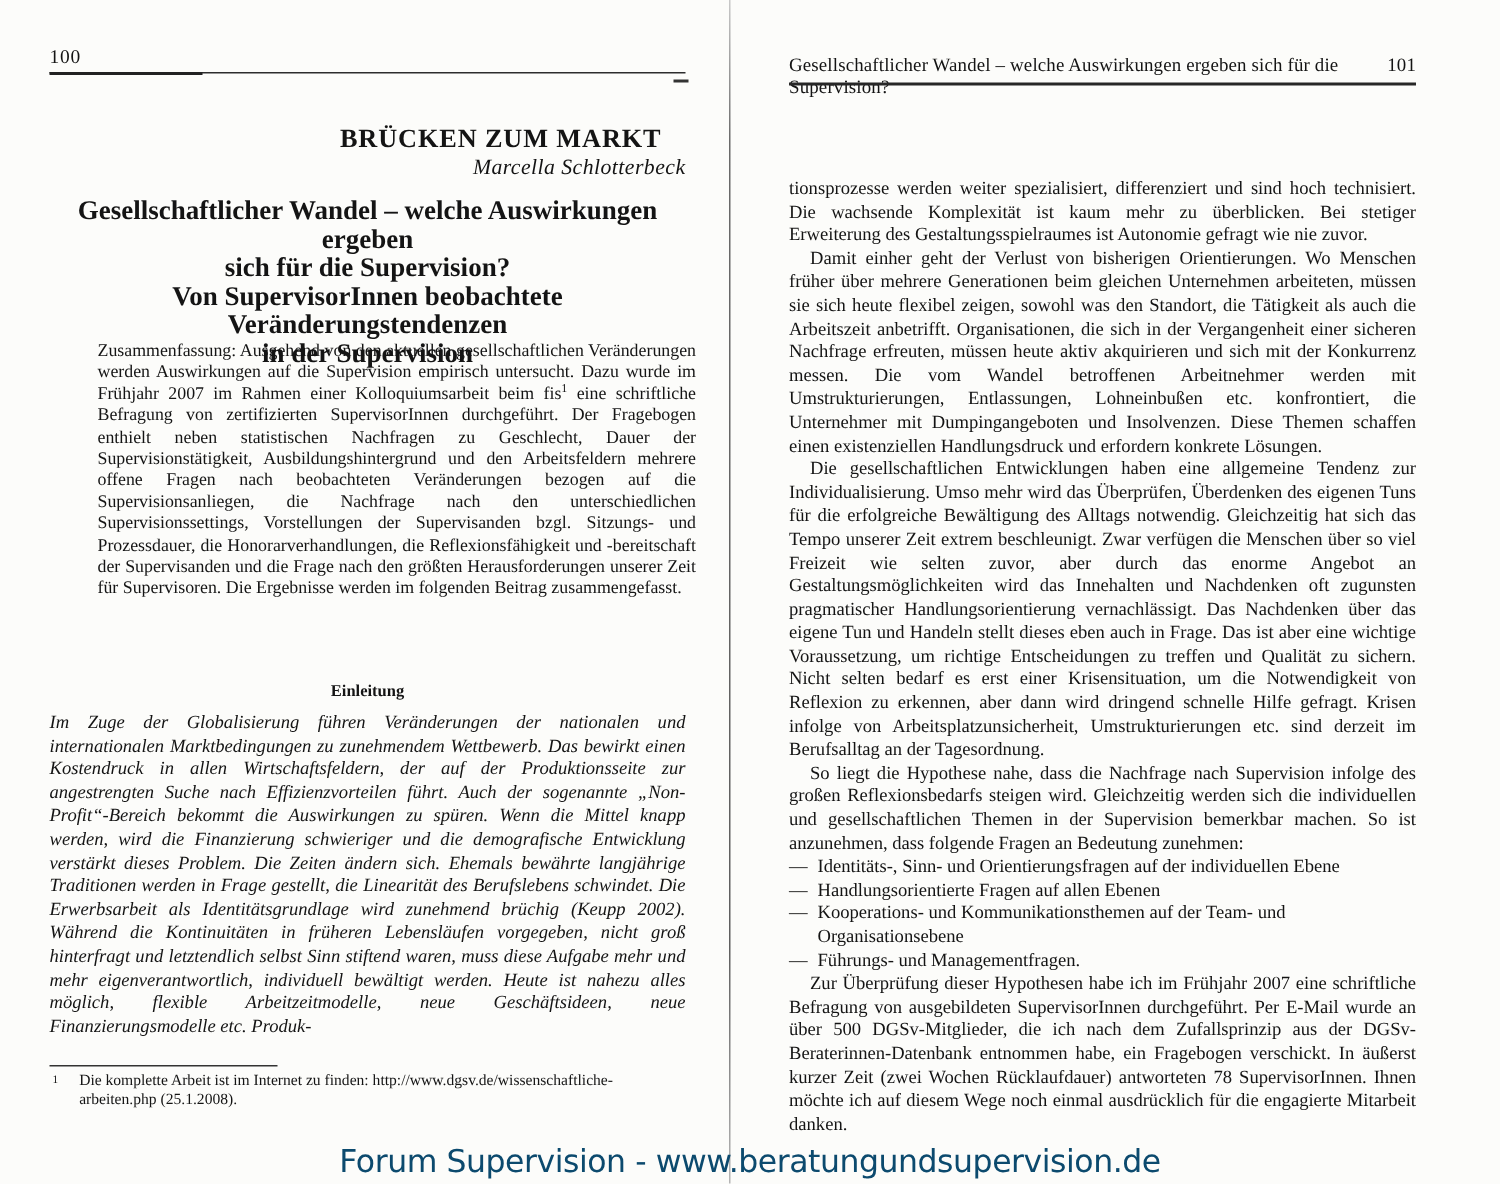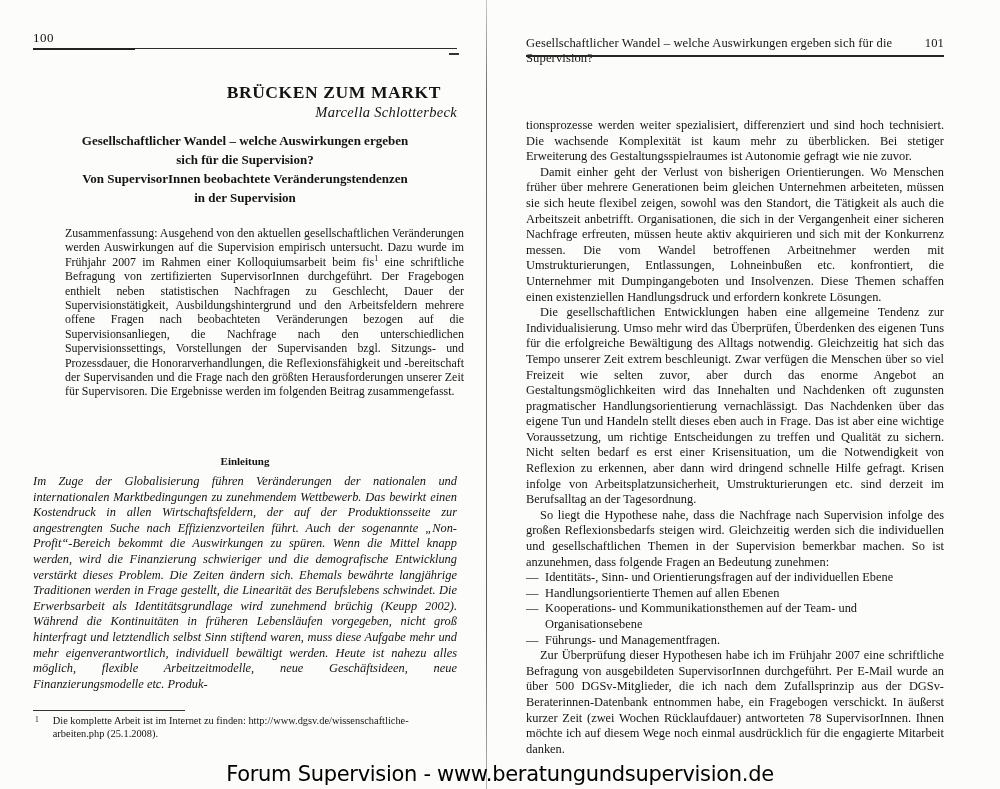--- a/index.html
+++ b/index.html
@@ -28,21 +28,21 @@
   .book-title{
     position:absolute;top:66px;left:0;right:0;margin:16px;
     text-align:right;font-size:17.5px;font-weight:bold;letter-spacing:.6px;
   }
   .author{
     position:absolute;top:104px;left:0;right:0;
     text-align:right;font-style:italic;font-size:14.5px;letter-spacing:.3px;
   }
   .article-heading{
     position:absolute;top:131px;left:-6px;right:-6px;margin:0;
-    text-align:center;font-size:13px;font-weight:bold;line-height:19px;
+    text-align:center;font-size:18px;font-weight:bold;line-height:19px;
   }
   .abstract{
     position:absolute;top:209px;left:15px;width:399px;margin:17px;
     font-size:11.9px;line-height:14.4px;text-align:justify;hyphens:auto;
   }
   .abstract sup{font-size:8px;line-height:0;}
   .section-heading{
     position:absolute;top:455px;left:0;right:0;margin:0;
     text-align:center;font-size:11px;font-weight:bold;
   }
@@ -71,21 +71,21 @@
     position:relative;padding-left:19px;
     font-size:12.4px;line-height:15.6px;text-align:left;
   }
   .dash-list .dash{position:absolute;left:0;top:0;}
 
   
   .watermark{
     position:absolute;left:0;right:0;bottom:3px;
     text-align:center;
     font-family:"DejaVu Sans","Liberation Sans",sans-serif;
-    font-size:21px;letter-spacing:-.3px;color:#000000;
+    font-size:21px;letter-spacing:-.3px;color:#0c4a6e;
   }
 </style>
 </head>
 <body>
 
 <div class="spread">
 
   <div class="divider"></div>
 
   <section class="page left">
@@ -129,21 +129,21 @@
     <div class="header-rule"></div>
 
     <div class="rp-body">
       <p class="body-text">tionsprozesse werden weiter spezialisiert, differenziert und sind hoch technisiert. Die wachsende Komplexität ist kaum mehr zu überblicken. Bei stetiger Erweiterung des Gestaltungsspielraumes ist Autonomie gefragt wie nie zuvor.</p>
       <p class="body-text indent">Damit einher geht der Verlust von bisherigen Orientierungen. Wo Menschen früher über mehrere Generationen beim gleichen Unternehmen arbeiteten, müssen sie sich heute flexibel zeigen, sowohl was den Standort, die Tätigkeit als auch die Arbeitszeit anbetrifft. Organisationen, die sich in der Vergangenheit einer sicheren Nachfrage erfreuten, müssen heute aktiv akquirieren und sich mit der Konkurrenz messen. Die vom Wandel betroffenen Arbeitnehmer werden mit Umstrukturierungen, Entlassungen, Lohneinbußen etc. konfrontiert, die Unternehmer mit Dumpingangeboten und Insolvenzen. Diese Themen schaffen einen existenziellen Handlungsdruck und erfordern konkrete Lösungen.</p>
       <p class="body-text indent">Die gesellschaftlichen Entwicklungen haben eine allgemeine Tendenz zur Individualisierung. Umso mehr wird das Überprüfen, Überdenken des eigenen Tuns für die erfolgreiche Bewältigung des Alltags notwendig. Gleichzeitig hat sich das Tempo unserer Zeit extrem beschleunigt. Zwar verfügen die Menschen über so viel Freizeit wie selten zuvor, aber durch das enorme Angebot an Gestaltungsmöglichkeiten wird das Innehalten und Nachdenken oft zugunsten pragmatischer Handlungsorientierung vernachlässigt. Das Nachdenken über das eigene Tun und Handeln stellt dieses eben auch in Frage. Das ist aber eine wichtige Voraussetzung, um richtige Entscheidungen zu treffen und Qualität zu sichern. Nicht selten bedarf es erst einer Krisensituation, um die Notwendigkeit von Reflexion zu erkennen, aber dann wird dringend schnelle Hilfe gefragt. Krisen infolge von Arbeitsplatzunsicherheit, Umstrukturierungen etc. sind derzeit im Berufsalltag an der Tagesordnung.</p>
       <p class="body-text indent">So liegt die Hypothese nahe, dass die Nachfrage nach Supervision infolge des großen Reflexionsbedarfs steigen wird. Gleichzeitig werden sich die individuellen und gesellschaftlichen Themen in der Supervision bemerkbar machen. So ist anzunehmen, dass folgende Fragen an Bedeutung zunehmen:</p>
 
       <ul class="dash-list">
         <li><span class="dash">—</span><span>Identitäts-, Sinn- und Orientierungsfragen auf der individuellen Ebene</span></li>
-        <li><span class="dash">—</span><span>Handlungsorientierte Themen auf allen Ebenen</span></li>
+        <li><span class="dash">—</span><span>Handlungsorientierte Fragen auf allen Ebenen</span></li>
         <li><span class="dash">—</span><span>Kooperations- und Kommunikationsthemen auf der Team- und Organisationsebene</span></li>
         <li><span class="dash">—</span><span>Führungs- und Managementfragen.</span></li>
       </ul>
 
       <p class="body-text indent">Zur Überprüfung dieser Hypothesen habe ich im Frühjahr 2007 eine schriftliche Befragung von ausgebildeten SupervisorInnen durchgeführt. Per E-Mail wurde an über 500 DGSv-Mitglieder, die ich nach dem Zufallsprinzip aus der DGSv-Beraterinnen-Datenbank entnommen habe, ein Fragebogen verschickt. In äußerst kurzer Zeit (zwei Wochen Rücklaufdauer) antworteten 78 SupervisorInnen. Ihnen möchte ich auf diesem Wege noch einmal ausdrücklich für die engagierte Mitarbeit danken.</p>
     </div>
   </section>
 
   <div class="watermark">Forum Supervision - www.beratungundsupervision.de</div>
 </div>

